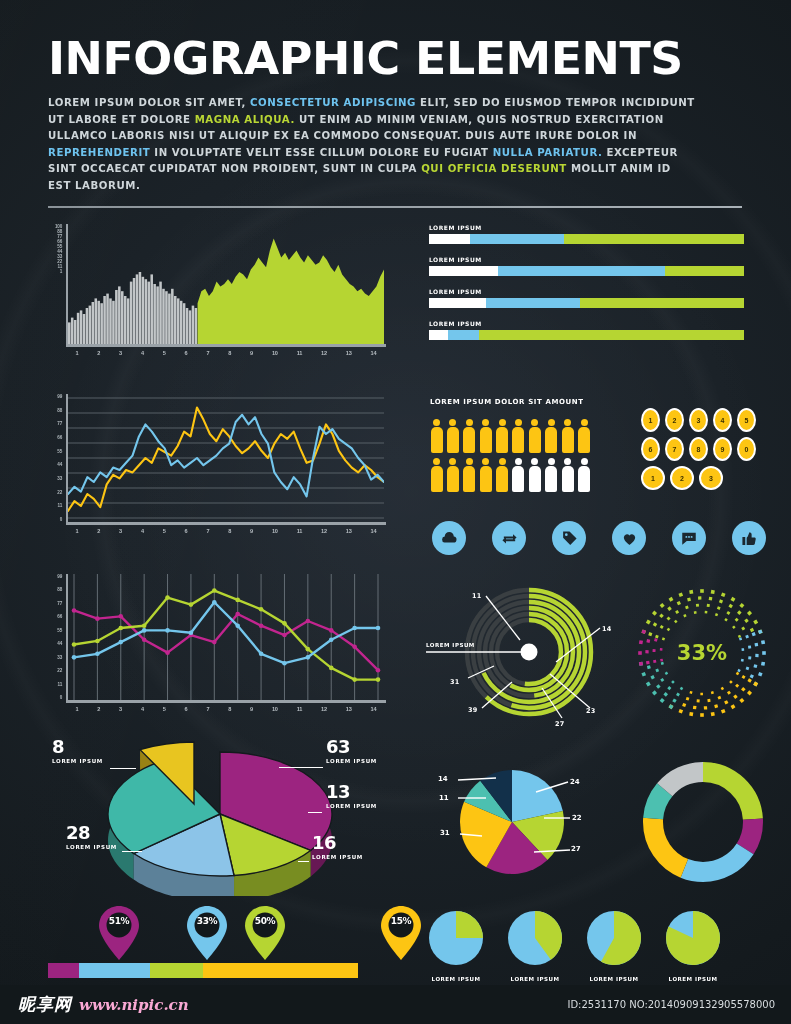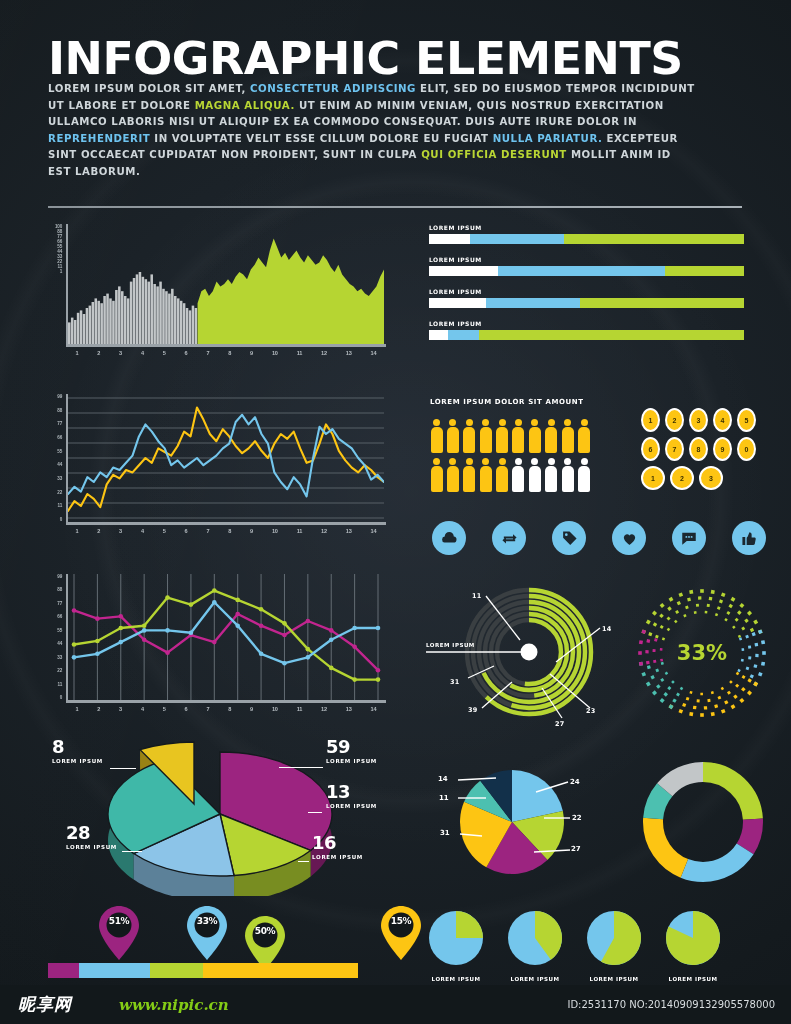--- a/index.html
+++ b/index.html
@@ -32,20 +32,21 @@
     font-family: "DejaVu Sans", sans-serif;
     font-weight: bold;
     font-size: 45px;
     letter-spacing: -0.5px;
     color: #ffffff;
     line-height: 1;
     transform: scaleX(1.02);
     transform-origin: left;
   }
   .lead {
+    margin-top: 14px;
     font-family: "DejaVu Sans", sans-serif;
     font-size: 10.2px;
     font-weight: bold;
     letter-spacing: 0.55px;
     line-height: 16.5px;
     color: #cfd6da;
     width: 648px;
   }
   .lead .hl-blue { color: #6ec3ef; }
   .lead .hl-green { color: #b9d634; }
@@ -206,21 +207,21 @@
   .fbrand {
     margin-left: 18px; display: flex; align-items: baseline; gap: 7px;
   }
   .fbrand .cn {
     font-family: "DejaVu Sans", sans-serif;
     font-size: 17px; font-weight: bold; color: #ffffff;
     font-style: italic; letter-spacing: 1px;
   }
   .fbrand .url {
     font-family: "DejaVu Serif", serif;
-    font-size: 15px; font-weight: bold; font-style: italic; color: #84cc16; margin-left: 40px;
+    font-size: 15px; font-weight: bold; font-style: italic; color: #f9a8d4;
   }
   .fid {
     position: absolute; right: 16px;
     font-family: "DejaVu Sans", sans-serif;
     font-size: 10px; color: #d8dde0;
   }
 </style>
 </head>
 <body>
 
@@ -823,21 +824,21 @@
         <path d="M190,78 L103.70,117.52 A112,62 0 0,1 136.04,23.67 Z" fill="#3fb8a8" stroke="#141a1d" stroke-width="1.4"></path>
         <path d="M164,68 L110.04,13.67 A112,62 0 0,1 164.00,6.00 Z" fill="#e8c520" stroke="#141a1d" stroke-width="1.4"></path>
       </svg>
     <div class="pie-cal" style="left:22px; top:2px;">
       <div class="num">8</div>
       <div class="sub">LOREM IPSUM</div>
     </div>
     <div class="cal-line" style="left:80px; top:32px; width:26px;"></div>
 
     <div class="pie-cal" style="left:296px; top:2px;">
-      <div class="num">59</div>
+      <div class="num">63</div>
       <div class="sub">LOREM IPSUM</div>
     </div>
     <div class="cal-line" style="left:249px; top:31px; width:44px;"></div>
 
     <div class="pie-cal" style="left:296px; top:47px;">
       <div class="num">13</div>
       <div class="sub">LOREM IPSUM</div>
     </div>
     <div class="cal-line" style="left:278px; top:76px; width:14px;"></div>
 
@@ -890,21 +891,21 @@
 
   <div class="panel" id="pins">
       <div class="pin" style="left: 48px; top: 0px;"><svg width="46" height="56" viewBox="0 0 46 56">
           <path d="M23 1C12 1 3 9.8 3 20.8 3 33 23 55 23 55s20-22 20-34.2C43 9.8 34 1 23 1z" fill="#9c2480"></path>
           <circle cx="23" cy="20" r="12.5" fill="#12181b"></circle>
         </svg><div class="pin-txt">51%</div></div>
       <div class="pin" style="left: 136px; top: 0px;"><svg width="46" height="56" viewBox="0 0 46 56">
           <path d="M23 1C12 1 3 9.8 3 20.8 3 33 23 55 23 55s20-22 20-34.2C43 9.8 34 1 23 1z" fill="#74c6ec"></path>
           <circle cx="23" cy="20" r="12.5" fill="#12181b"></circle>
         </svg><div class="pin-txt">33%</div></div>
-      <div class="pin" style="left: 194px; top: 10px;"><svg width="46" height="56" viewBox="0 0 46 56">
+      <div class="pin" style="left: 194px; top: 0px;"><svg width="46" height="56" viewBox="0 0 46 56">
           <path d="M23 1C12 1 3 9.8 3 20.8 3 33 23 55 23 55s20-22 20-34.2C43 9.8 34 1 23 1z" fill="#b6d532"></path>
           <circle cx="23" cy="20" r="12.5" fill="#12181b"></circle>
         </svg><div class="pin-txt">50%</div></div>
       <div class="pin" style="left: 330px; top: 0px;"><svg width="46" height="56" viewBox="0 0 46 56">
           <path d="M23 1C12 1 3 9.8 3 20.8 3 33 23 55 23 55s20-22 20-34.2C43 9.8 34 1 23 1z" fill="#fdc513"></path>
           <circle cx="23" cy="20" r="12.5" fill="#12181b"></circle>
         </svg><div class="pin-txt">15%</div></div>
     </div>
   <div id="pinbar">
       <div style="background: rgb(156, 36, 128); width: 10%;"></div>

